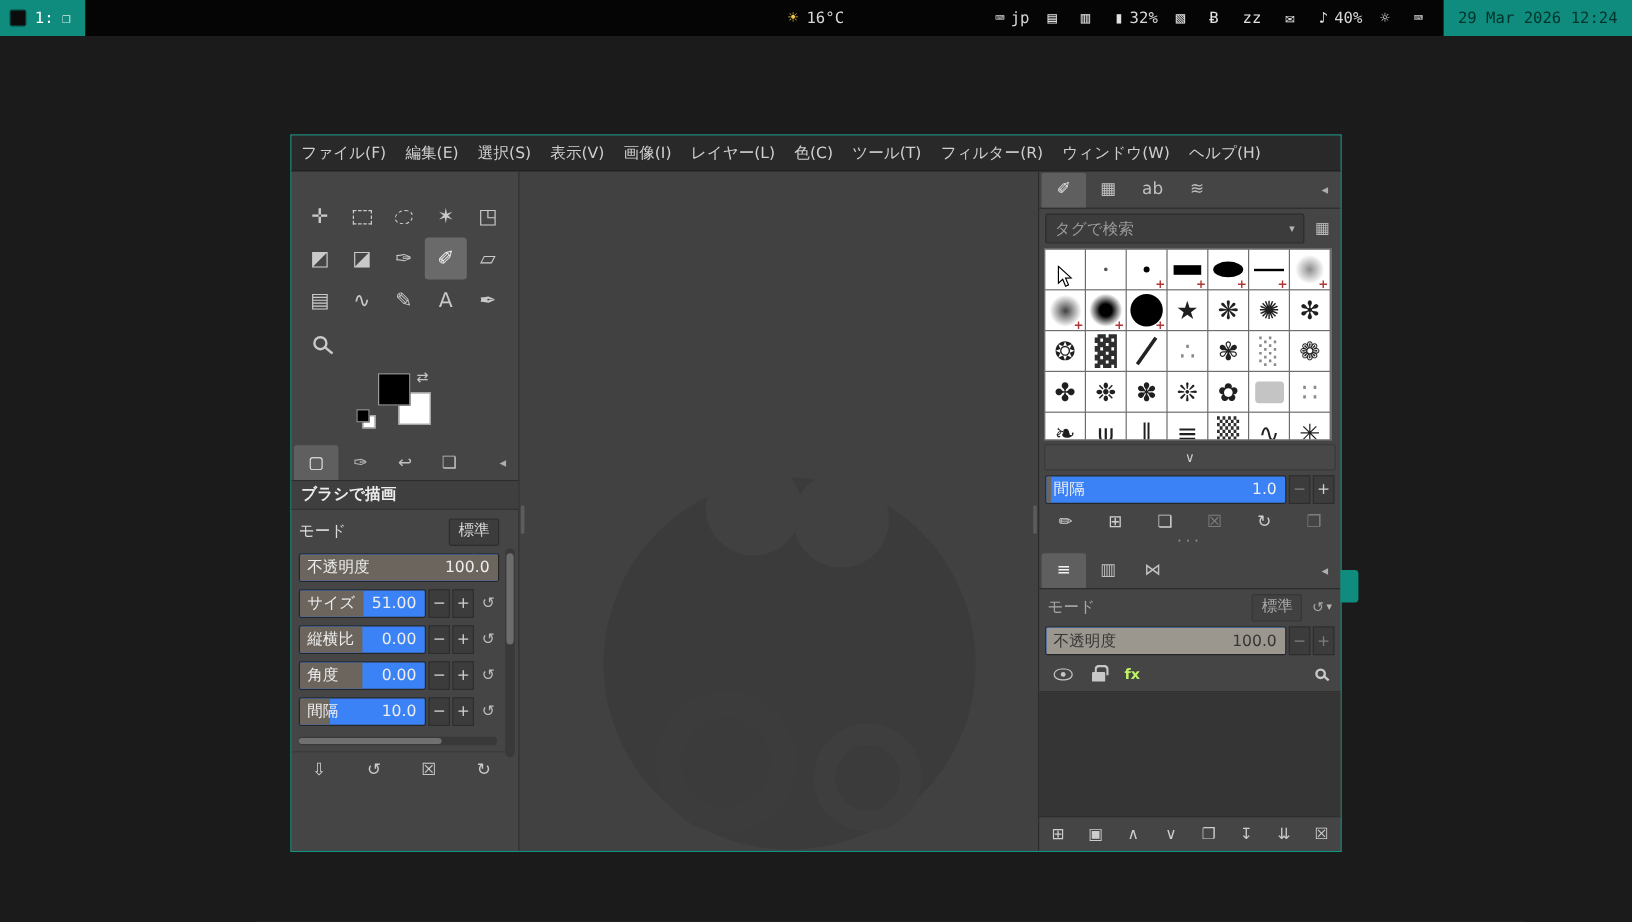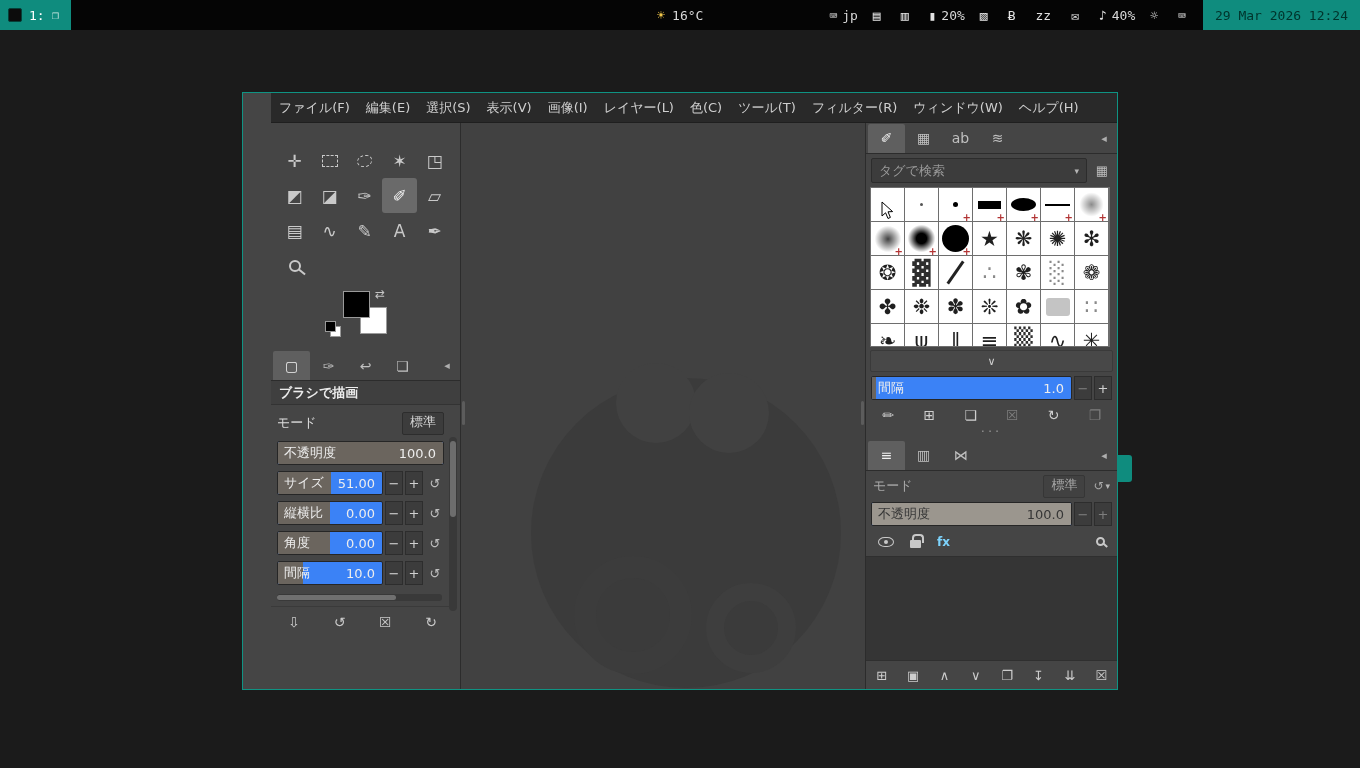--- a/index.html
+++ b/index.html
@@ -13,22 +13,22 @@
   .appsq { width:14px; height:14px; background:#0c0c0c; border-radius:2px; border:1px solid #063f38; }
   .wsico { color:#cfe9e4; font-size:12px; }
   .weather { position:absolute; left:50%; transform:translateX(-50%); display:flex; gap:7px; align-items:center; }
   .weather .wico { color:#f2c84b; font-size:14px; }
   .mods { margin-left:auto; display:flex; align-items:center; gap:15px; padding-right:12px; }
   .mod { display:flex; gap:5px; align-items:center; }
   .mico { font-size:13px; color:#e2e2e2; }
   .clock { height:100%; background:#0f8c7e; color:#00332b; display:flex; align-items:center; padding:0 12px; }
 
   
-  .gimp { position:absolute; left:242px; top:92px; width:876px; height:598px;
-    background:#454545; border:1px solid #0f9383; display:flex; flex-direction:column; color:#d6d6d6; font-size:13px;padding-left:28px; }
+  .gimp { position:absolute; left:242px; top:112px; width:876px; height:598px;
+    background:#454545; border:1px solid #0f9383; display:flex; flex-direction:column; color:#d6d6d6; font-size:13px; }
   .menubar { height:30px; background:#292929; border-bottom:1px solid #1f1f1f; display:flex; align-items:center; color:#cfcfcf; flex:0 0 auto; }
   .menubar span { padding:0 8px; white-space:nowrap; }
   .main { flex:1; display:flex; min-height:0; }
 
   
   .leftcol { width:190px; background:#454545; border-right:1px solid #2c2c2c; display:flex; flex-direction:column; }
   .toolgrid { display:grid; grid-template-columns:repeat(5,35px); grid-auto-rows:35px; padding:20px 0 0 6px; }
   .tool { display:flex; align-items:center; justify-content:center; border-radius:3px; cursor:default; }
   .tool.active { background:#6a6a6a; }
   .tglyph { color:#c9c9c9; font-size:17px; display:flex; align-items:center; justify-content:center; }
@@ -118,21 +118,21 @@
   .lmode { display:flex; align-items:center; gap:8px; height:30px; padding:0 7px; color:#a8a8a8; flex:0 0 auto; }
   .lmode .rlabel { flex:1; color:#a8a8a8; }
   .combo.dis { color:#a8a8a8; background:#414141; border-color:#363636; }
   .modegrp { display:flex; align-items:center; gap:2px; color:#a8a8a8; font-size:12px; }
   .lop { display:flex; align-items:center; padding:0 5px; height:26px; flex:0 0 auto; }
   .lheader { display:flex; align-items:center; gap:16px; height:30px; padding:0 12px; border-bottom:1px solid #2f2f2f; flex:0 0 auto; }
   .i-eye { width:16px; height:10px; border:1px solid #c8c8c8; border-radius:50%/60%; position:relative; }
   .i-eye::after { content:""; position:absolute; left:5px; top:2px; width:4px; height:4px; border-radius:50%; background:#c8c8c8; }
   .i-lock { width:11px; height:8px; background:#c8c8c8; border-radius:1px; position:relative; margin-top:5px; }
   .i-lock::before { content:""; position:absolute; top:-6px; left:1.5px; width:8px; height:7px; border:2px solid #c8c8c8; border-bottom:none; border-radius:4px 4px 0 0; }
-  .fxlbl { color:#7dd3fc; font-weight:bold; font-size:12px; }
+  .fxlbl { color:#bef264; font-weight:bold; font-size:12px; }
   .i-mag { width:9px; height:9px; border:2px solid #c8c8c8; border-radius:50%; position:relative; margin-left:auto; }
   .i-mag::after { content:""; position:absolute; width:6px; height:2px; background:#c8c8c8; right:-5px; bottom:-2px; transform:rotate(42deg); }
   .llist { flex:1; background:#353535; border-bottom:1px solid #2f2f2f; min-height:40px; }
   .lfooter { height:28px; display:flex; align-items:center; justify-content:space-around; color:#cdcdcd; font-size:13px; flex:0 0 auto; }
 
   .wtag { position:absolute; right:-15px; top:362px; width:15px; height:27px; background:#0f8c7e; border-radius:0 3px 3px 0; }
   .cursor { position:absolute; left:15px; top:78px; z-index:50; }
 </style>
 </head>
 <body>
@@ -161,21 +161,21 @@
           <span></span>
         </span>
 
         <span class="mod">
           <span class="mico">▥</span>
           <span></span>
         </span>
 
         <span class="mod">
           <span class="mico">▮</span>
-          <span>20%</span>
+          <span>32%</span>
         </span>
 
         <span class="mod">
           <span class="mico">▧</span>
           <span></span>
         </span>
 
         <span class="mod">
           <span class="mico">Ƀ</span>
           <span></span>

